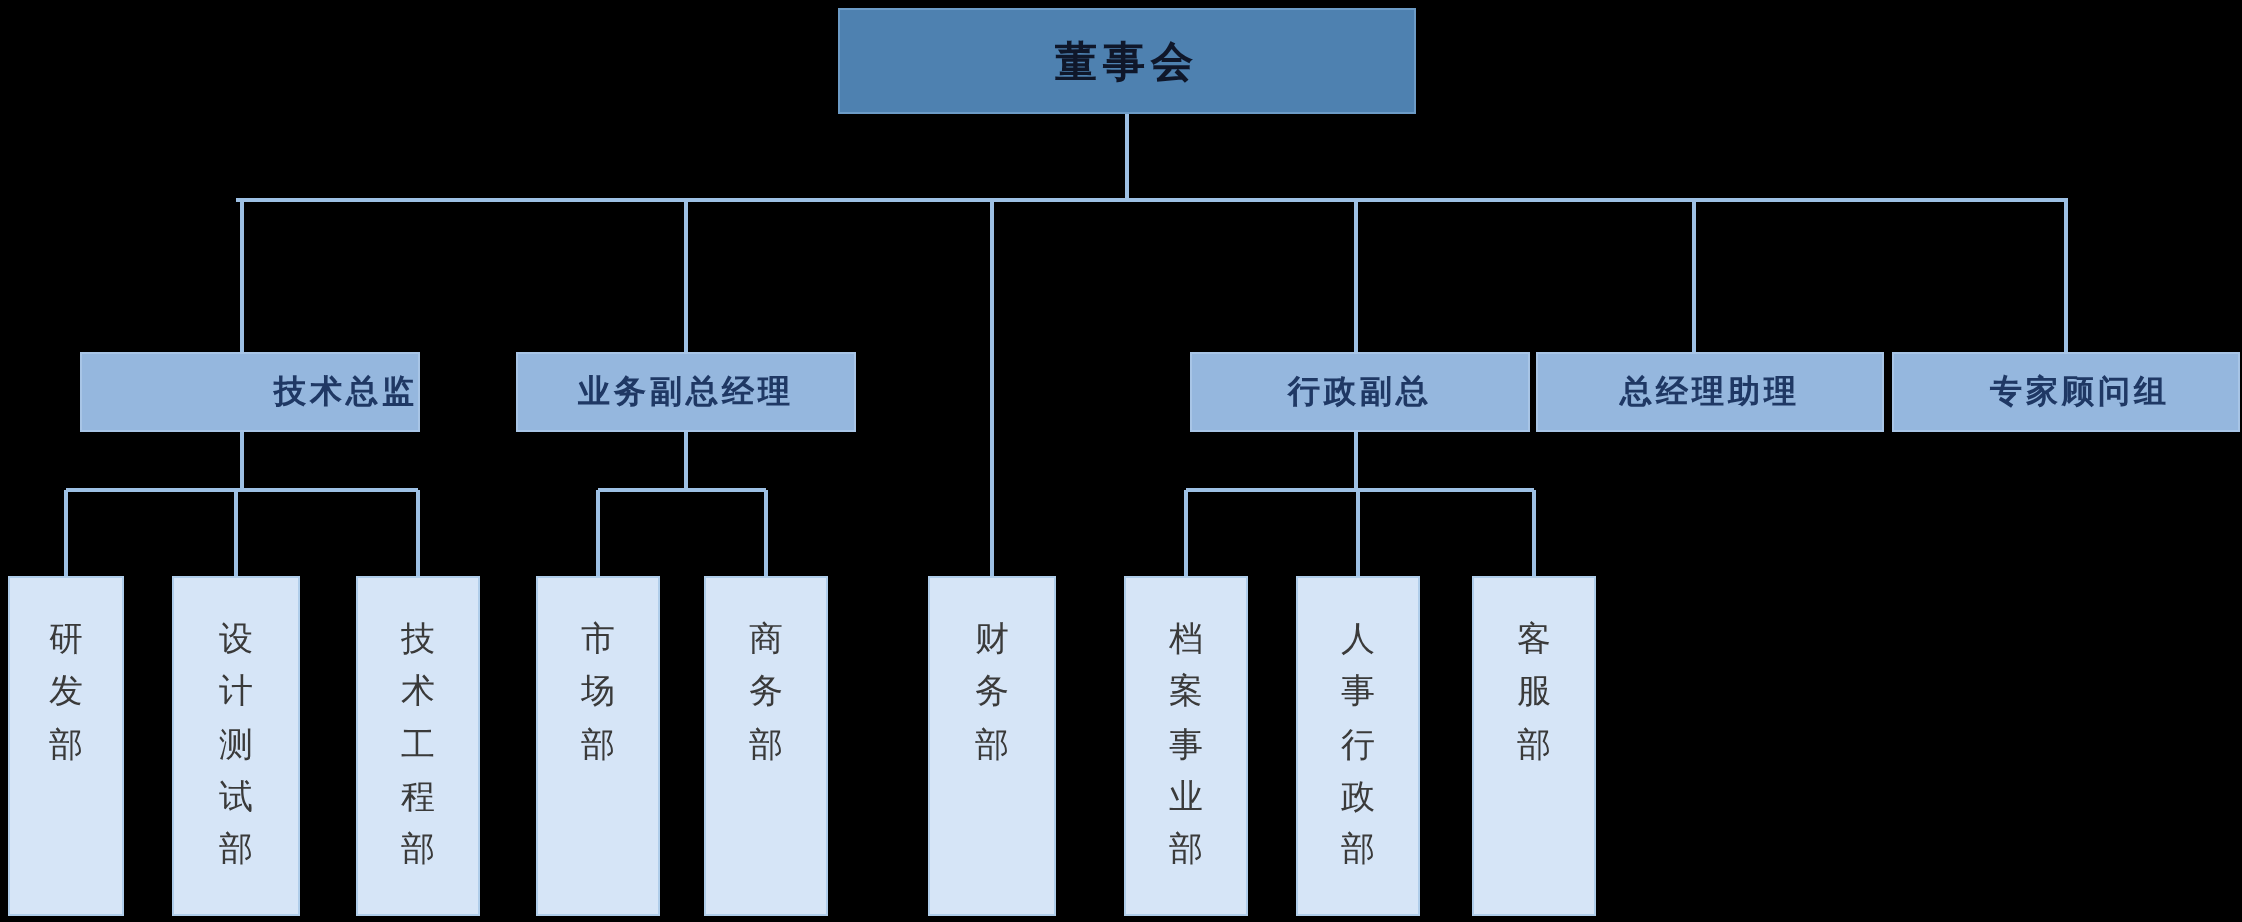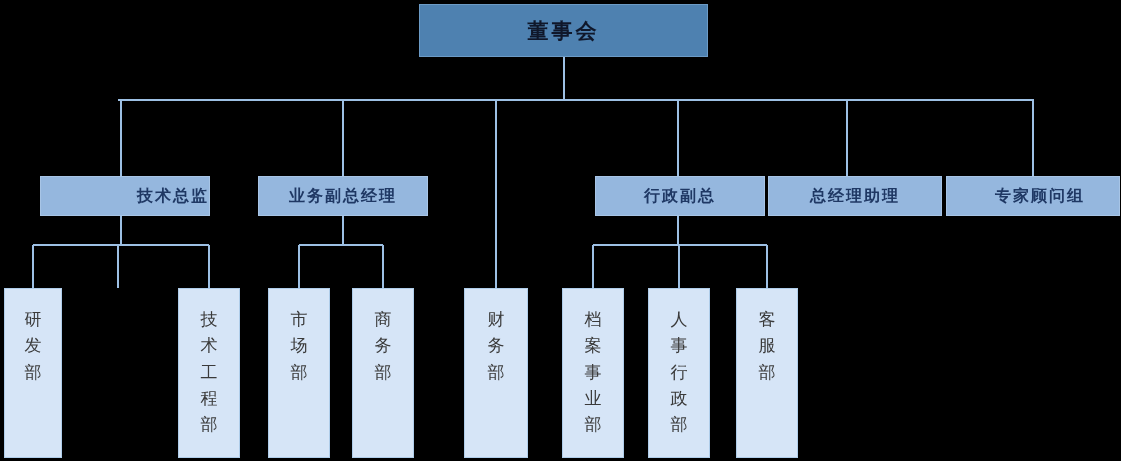--- a/index.html
+++ b/index.html
@@ -121,20 +121,23 @@
   <div class="node mid" style="left:768px; top:176px; width:174px; height:40px;">
     <span>总经理助理</span>
   </div>
   <div class="node mid" style="left:946px; top:176px; width:174px; height:40px;padding-left:14px;">
     <span>专家顾问组</span>
   </div>
 
   <div class="node leaf" style="left:4px; top:288px; width:58px; height:170px;">
     <span class="leaf-text">研发部</span>
   </div>
+  <div class="node leaf" style="left:86px; top:288px; width:64px; height:170px;">
+    <span class="leaf-text">设计测试部</span>
+  </div>
   <div class="node leaf" style="left:178px; top:288px; width:62px; height:170px;">
     <span class="leaf-text">技术工程部</span>
   </div>
   <div class="node leaf" style="left:352px; top:288px; width:62px; height:170px;">
     <span class="leaf-text">商务部</span>
   </div>
   <div class="node leaf" style="left:268px; top:288px; width:62px; height:170px;">
     <span class="leaf-text">市场部</span>
   </div>
   <div class="node leaf" style="left:464px; top:288px; width:64px; height:170px;">

